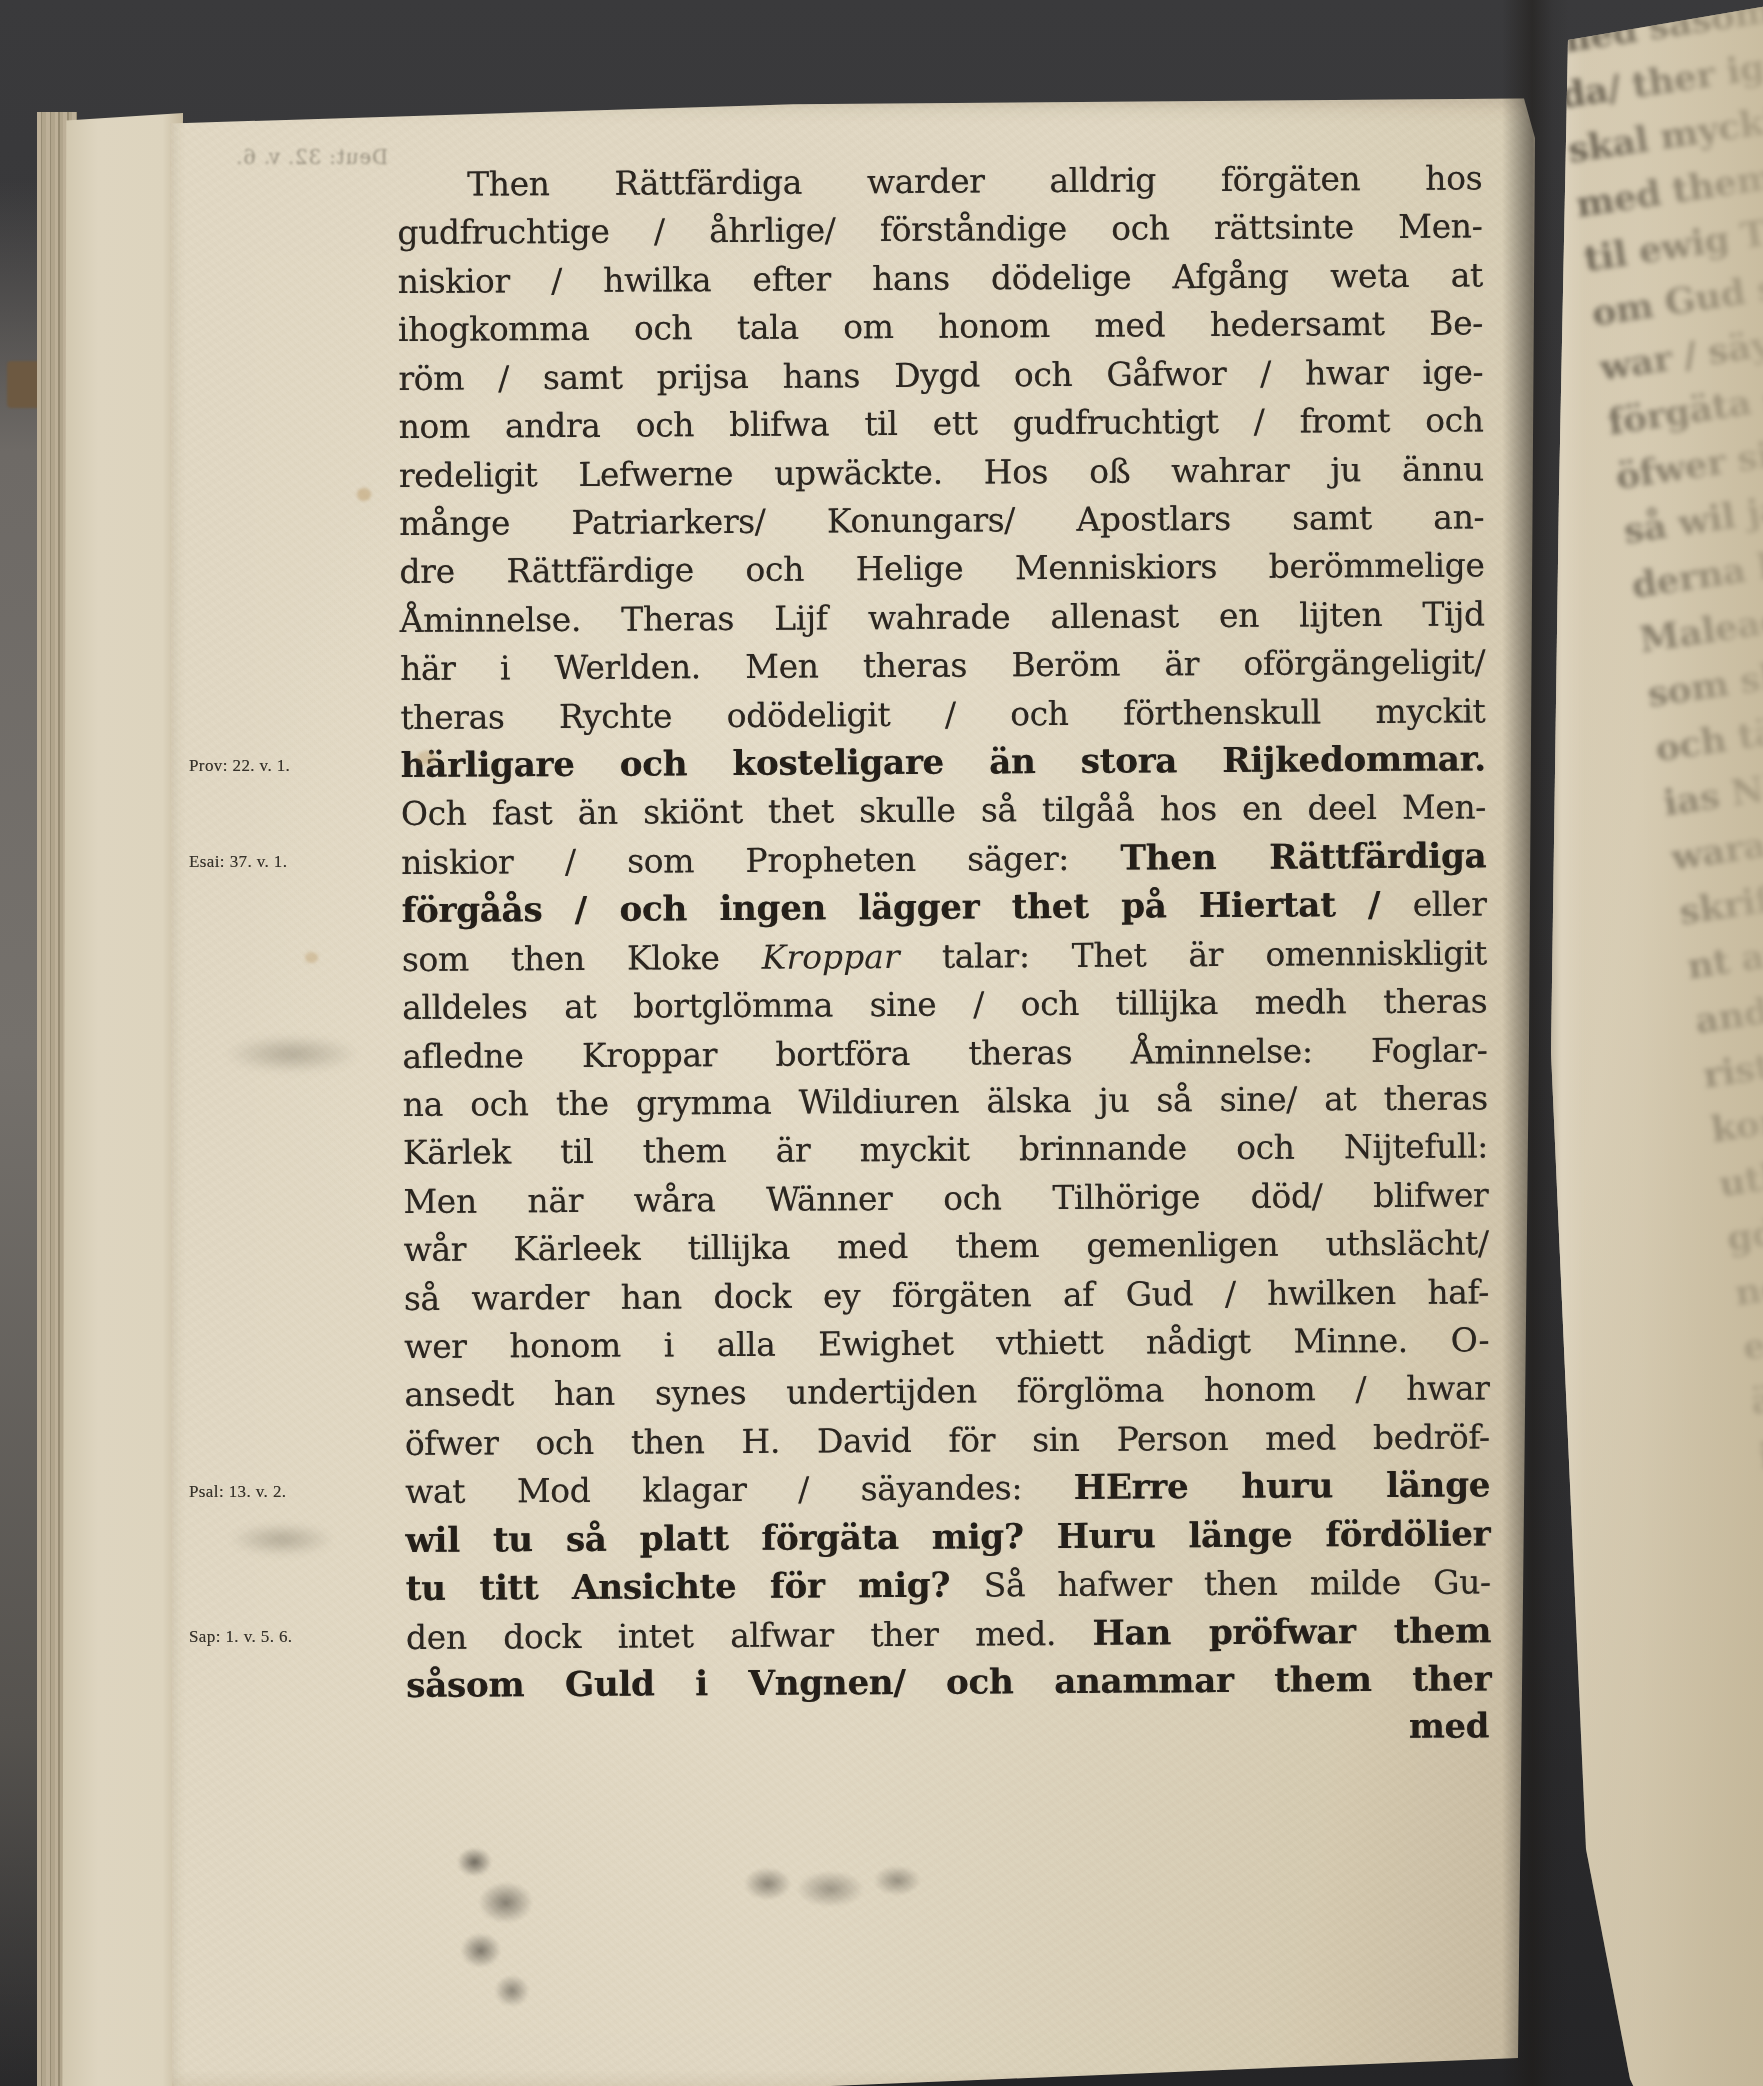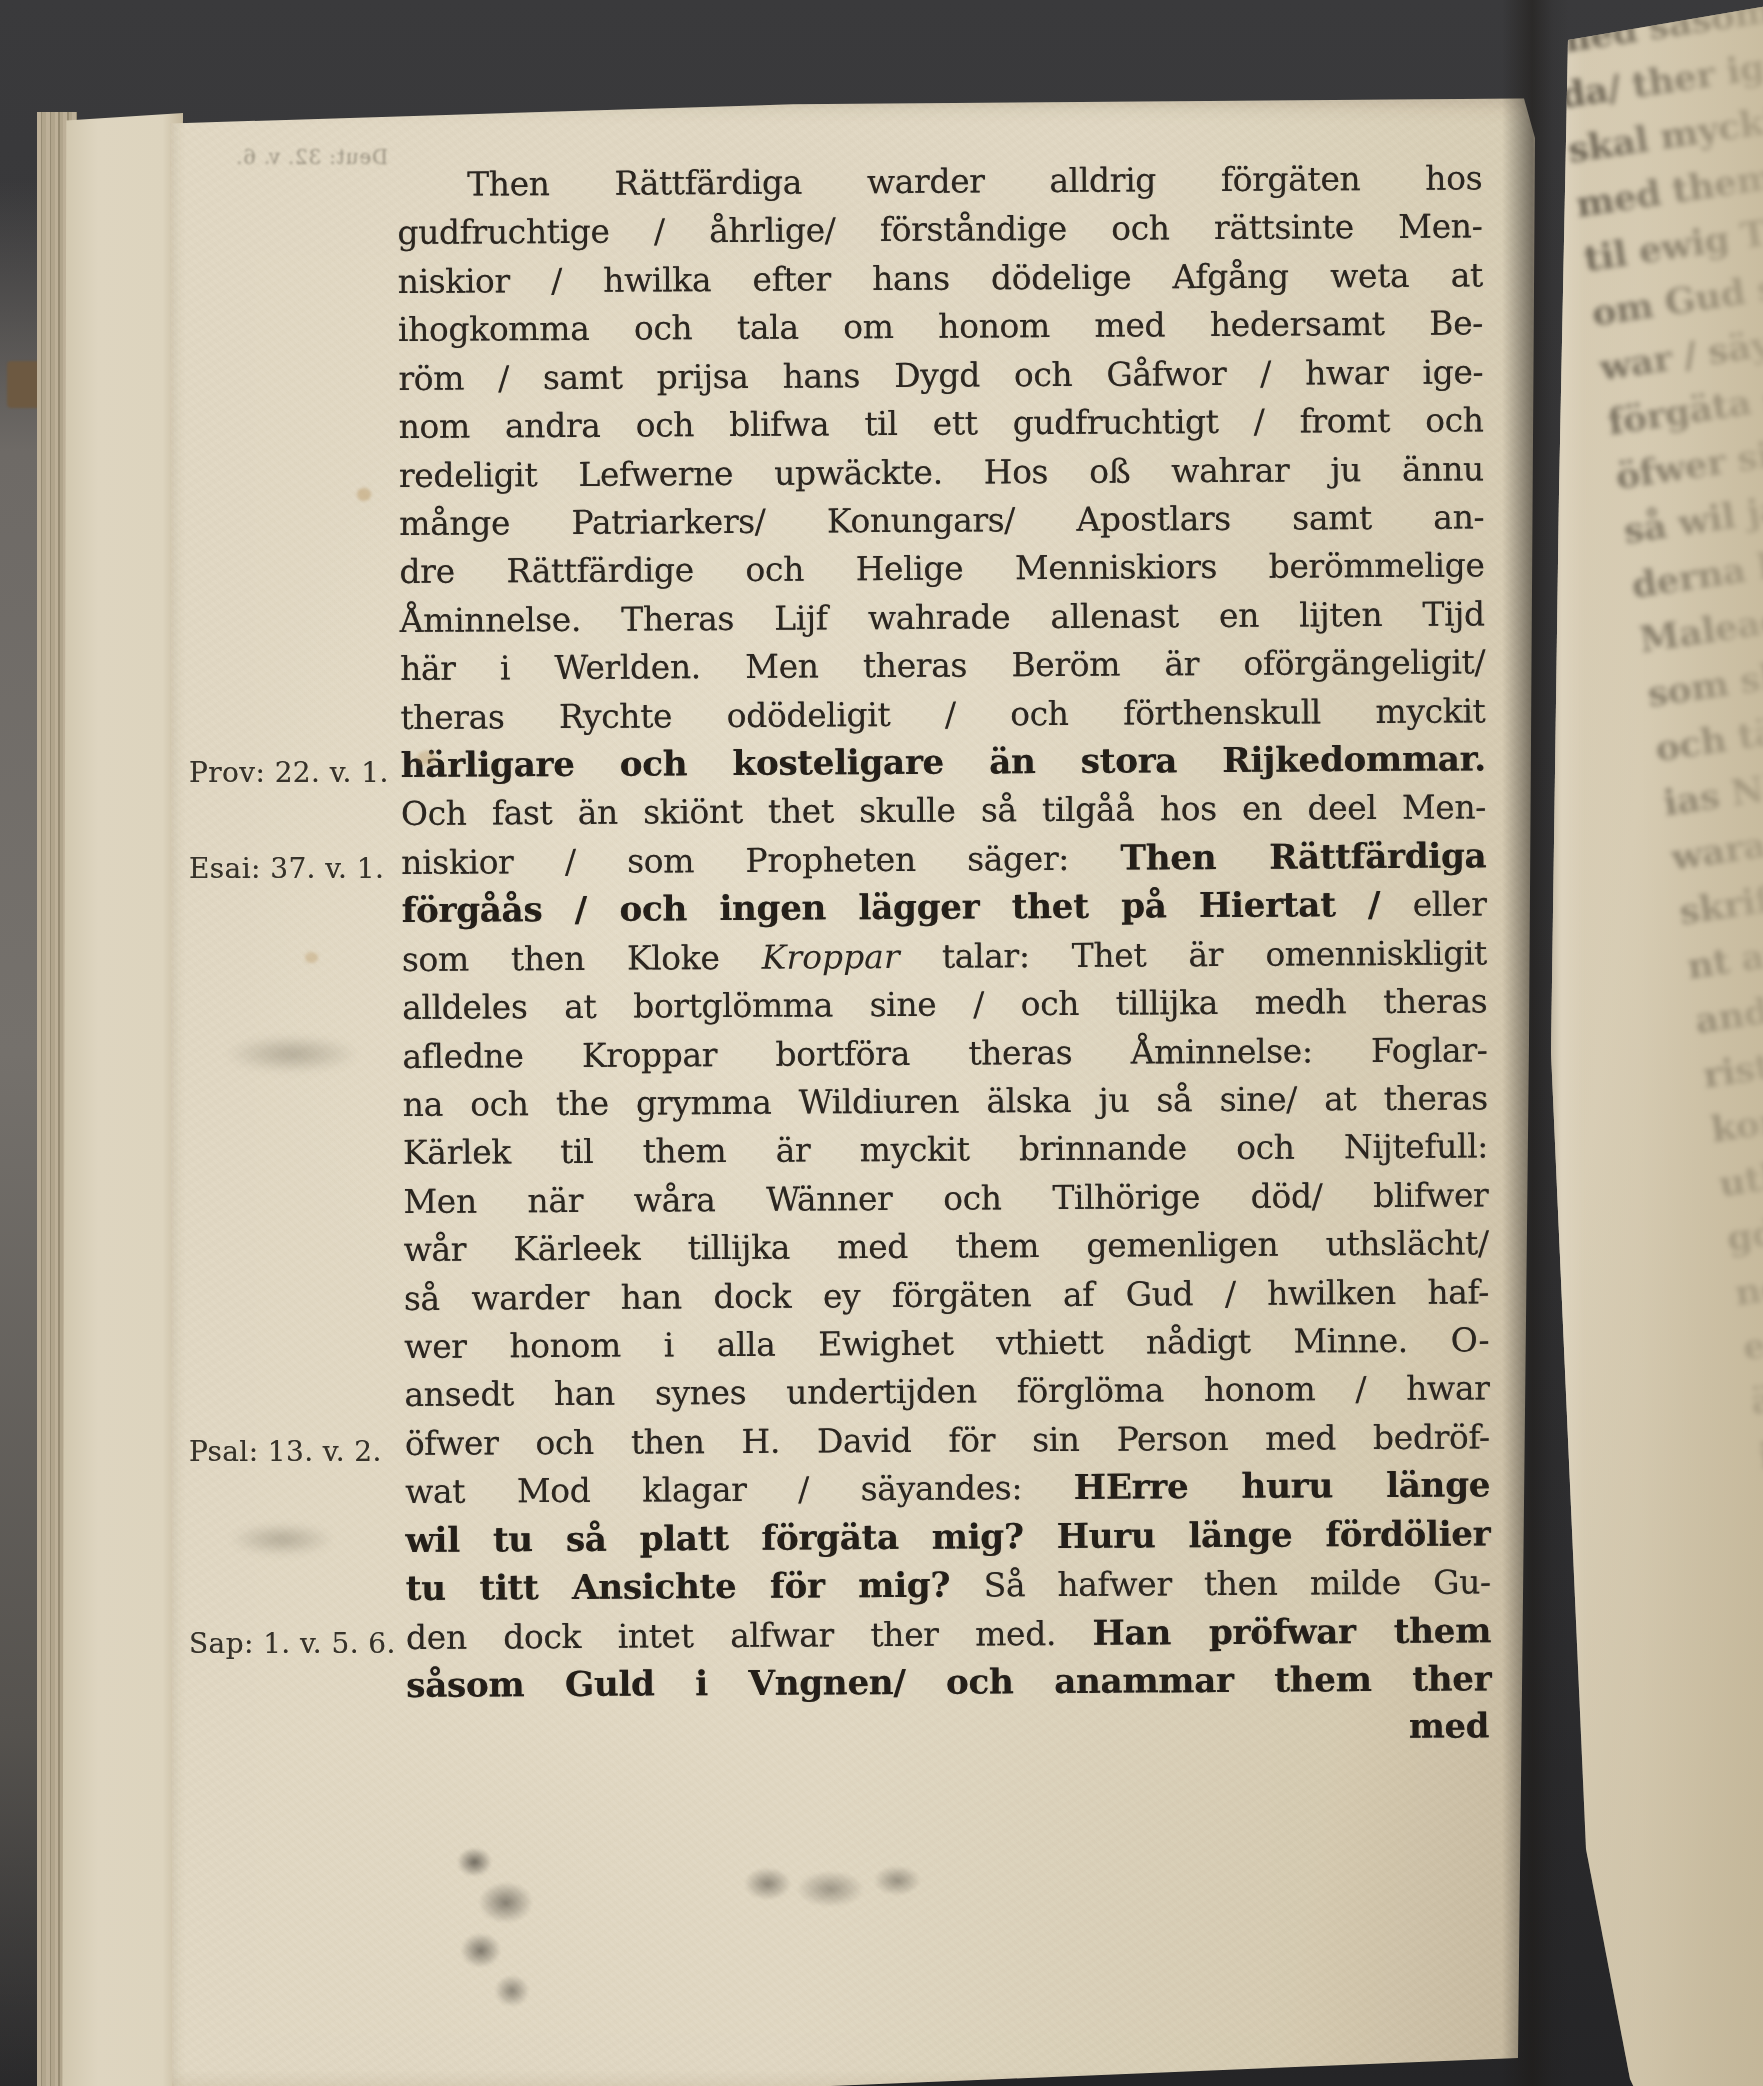--- a/index.html
+++ b/index.html
@@ -40,22 +40,22 @@
     text-shadow:0 0 0.7px rgba(43,38,32,.6);}
   .ind{text-indent:70px;}
   .seg-n{font-weight:400;}
   .seg-b{font-weight:700;font-size:1.04em;color:#241f19;}
   .seg-i{font-style:italic;font-weight:400;text-shadow:none;letter-spacing:0;}
   .catchword{position:absolute;top:1549px;right:2.5px;font-size:34px;font-weight:700;color:#241f19;
     letter-spacing:-0.4px;text-shadow:0 0 0.7px rgba(43,38,32,.6);}
 
   
   .margin-col{position:absolute;left:22px;top:66px;width:209px;}
-  .margnote{position:absolute;left:0;font-size:28px;color:#36322a;letter-spacing:0.4px;
-    text-shadow:0 0 0.5px rgba(54,50,42,.55);white-space:nowrap;}
+  .margnote{position:absolute;left:0;font-size:17px;color:#36322a;letter-spacing:0.4px;
+    text-shadow:0 0 0.5px rgba(54,50,42,.55);white-space:nowrap;font-family:Liberation Serif, serif;}
 
   
   .ghost-note{position:absolute;left:25px;top:49px;width:196px;font-size:20px;
     color:rgba(108,101,86,.6);transform:scaleX(-1);filter:blur(1px);letter-spacing:0.8px;white-space:nowrap;}
   .ghost-smear{position:absolute;border-radius:50%;filter:blur(3.8px);
     background:radial-gradient(closest-side,rgba(118,111,94,.42),rgba(118,111,94,0));}
   .ghost-a{left:58px;top:939px;width:134px;height:38px;}
   .ghost-b{left:63px;top:1427px;width:104px;height:33px;}
 
   
@@ -104,21 +104,21 @@
   <div class="main-page">
     <div class="grain"></div>
 
     <div class="ghost-note">Deut: 32. v. 6.</div>
     <div class="ghost-smear ghost-a"></div>
     <div class="ghost-smear ghost-b"></div>
 
     <div class="margin-col">
         <div class="margnote" style="top: 594px;">Prov: 22. v. 1.</div>
         <div class="margnote" style="top: 690px;">Esai: 37. v. 1.</div>
-        <div class="margnote" style="top: 1273px;">Psal: 13. v. 2.</div>
+        <div class="margnote" style="top: 1320px;">Psal: 13. v. 2.</div>
         <div class="margnote" style="top: 1465px;">Sap: 1. v. 5. 6.</div>
       </div>
 
     <div class="text-block">
       <div class="catchword">med</div>
     <div class="bodyline ind" style="top: 0px;"><span class="seg-n">Then Rättfärdiga warder alldrig förgäten hos</span></div>
         <div class="bodyline" style="top: 48px;"><span class="seg-n">gudfruchtige / åhrlige/ förståndige och rättsinte Men-</span></div>
         <div class="bodyline" style="top: 97px;"><span class="seg-n">niskior / hwilka efter hans dödelige Afgång weta at</span></div>
         <div class="bodyline" style="top: 145px;"><span class="seg-n">ihogkomma och tala om honom med hedersamt Be-</span></div>
         <div class="bodyline" style="top: 194px;"><span class="seg-n">röm / samt prijsa hans Dygd och Gåfwor / hwar ige-</span></div>

